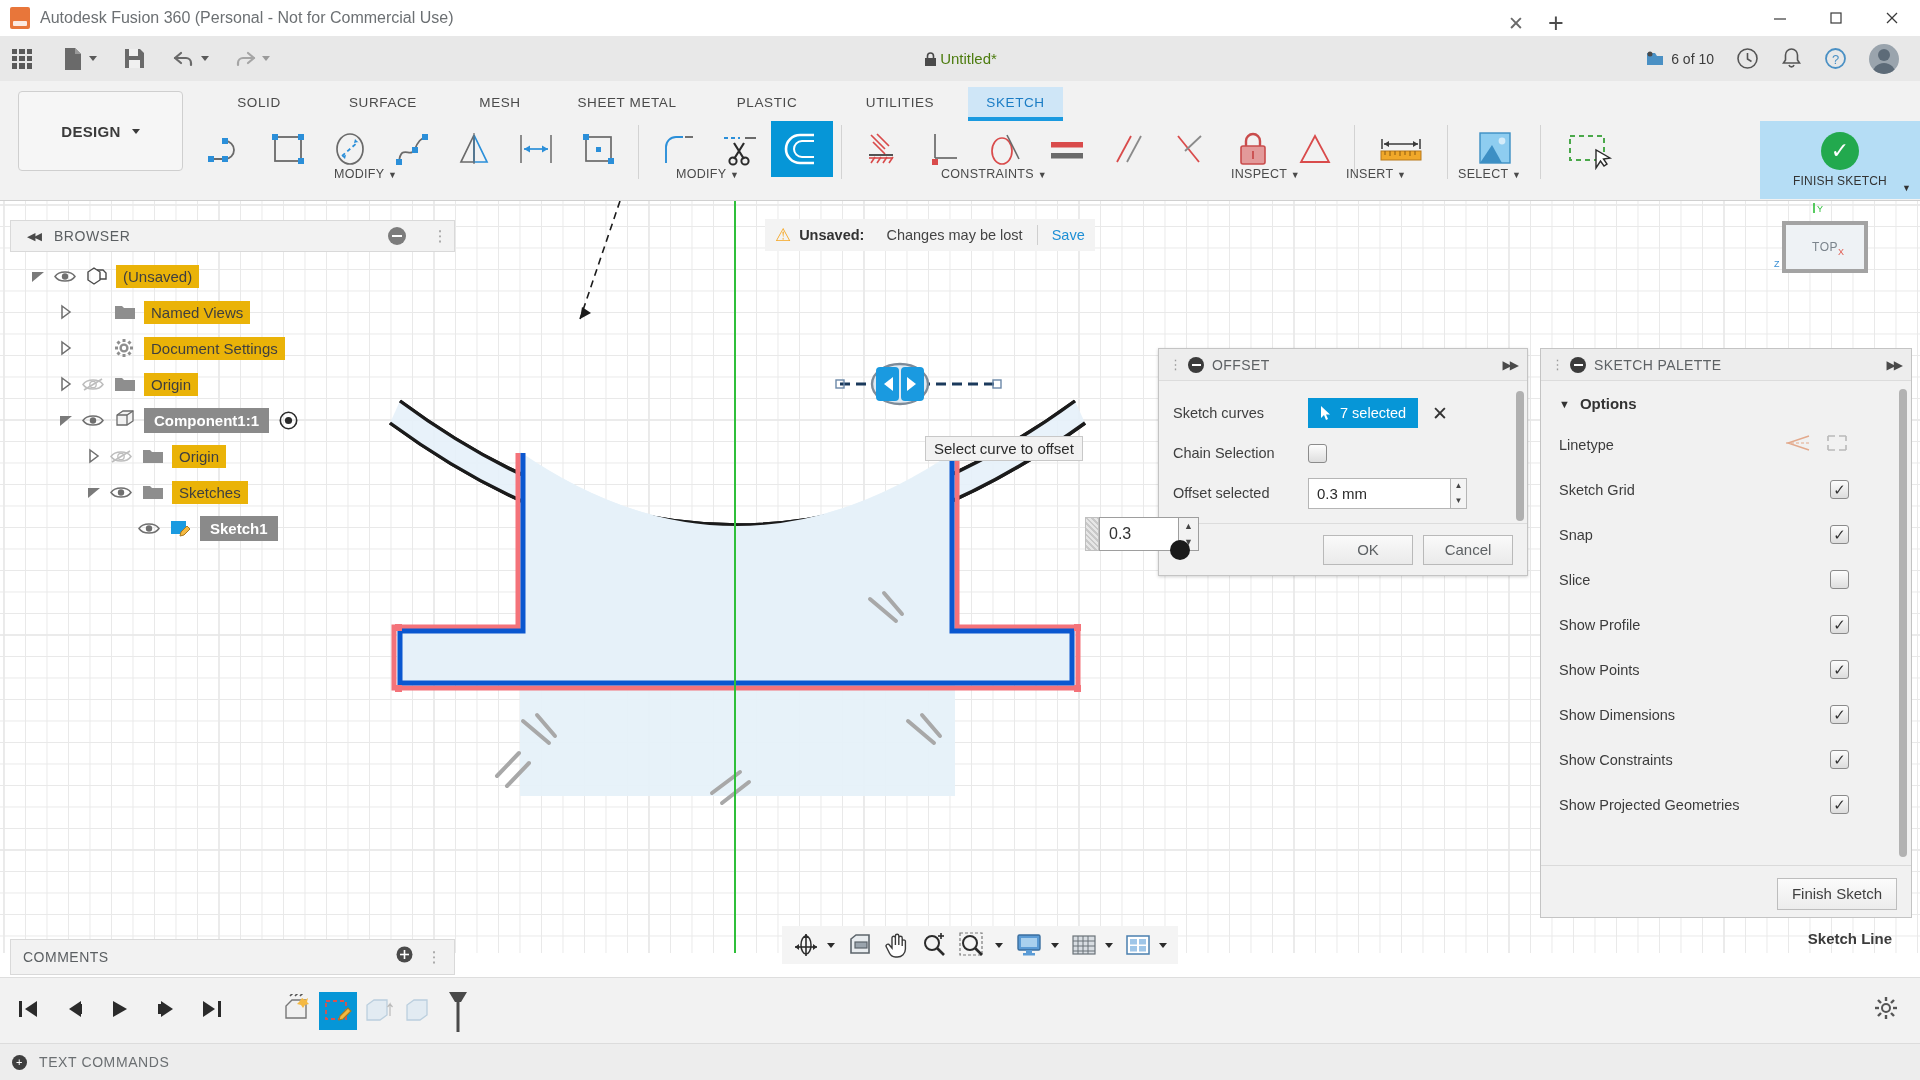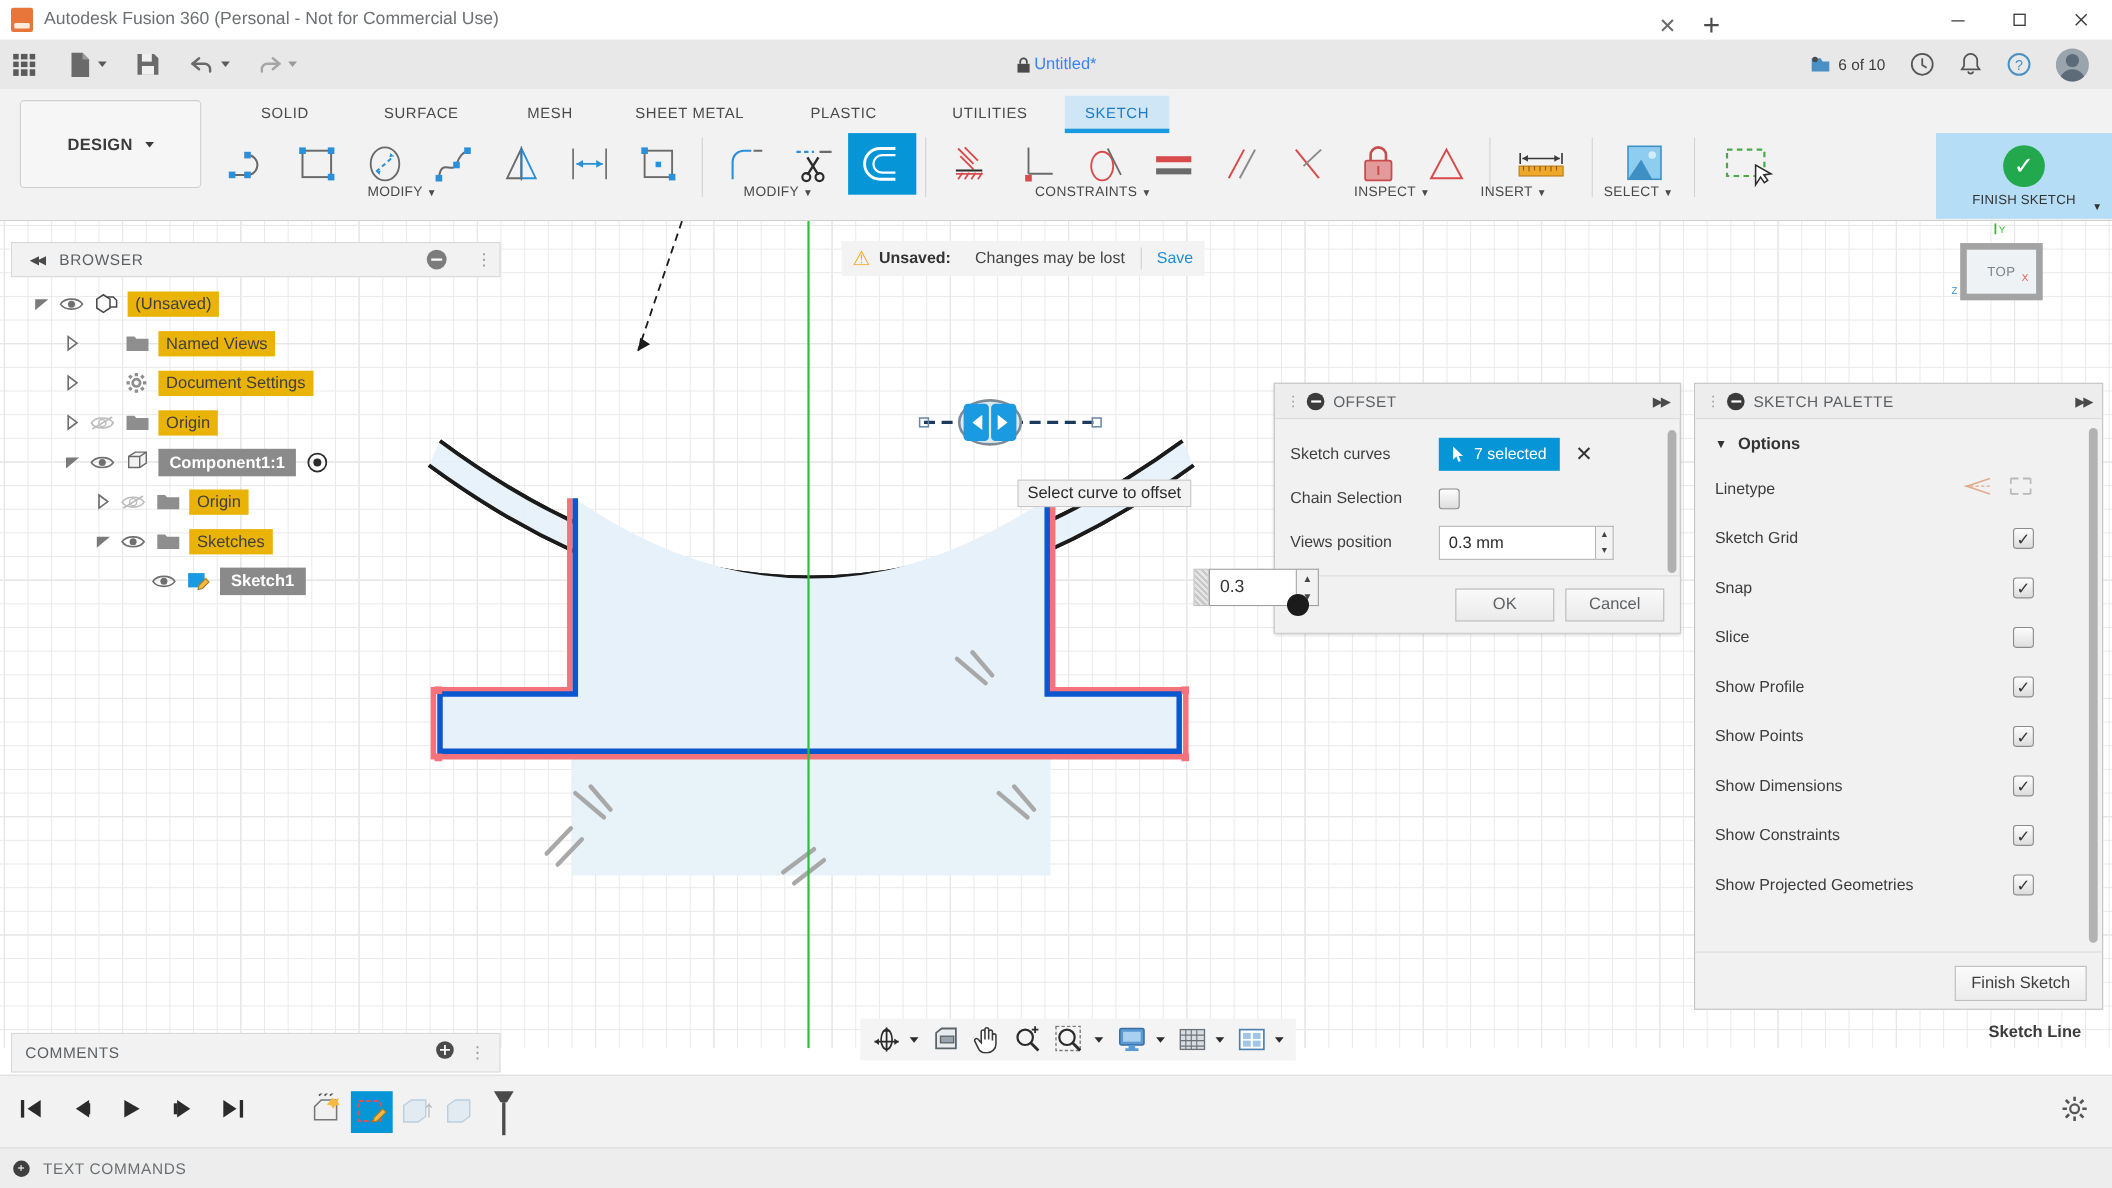--- a/index.html
+++ b/index.html
@@ -43,21 +43,21 @@
   .grid-icon { width: 20px; height: 20px; display:grid; grid-template-columns:repeat(3,1fr); grid-template-rows:repeat(3,1fr); gap:2px; }
   .grid-icon i { background:#5a5a5a; display:block; }
   .caret { width:0;height:0;border-left:4px solid transparent;border-right:4px solid transparent;border-top:5px solid #5a5a5a; margin-left:5px; }
   .caret.light { border-top-color:#9a9a9a; }
 
   .doctab-wrap {
     position:absolute; left:400px; top:36px; height:45px; width:1120px;
     display:flex; align-items:center; justify-content:center;
   }
   .doctab {
-    display:flex; align-items:center; gap:2px; font-size:15px; color:#3b82f6;
+    display:flex; align-items:center; gap:2px; font-size:15px; color:#4d7c0f;
   }
   .doctab-close { position:absolute; right:110px; top:12px; font-size:19px; color:#6a6a6a; }
   .doctab-plus { position:absolute; right:62px; top:8px; font-size:27px; color:#4c4c4c; font-weight:300; }
 
   .qab-right { position:absolute; right:4px; top:36px; height:45px; display:flex; align-items:center; padding-right:8px; gap:4px;}
   .qab-right .cell { height:45px; display:flex; align-items:center; padding:0 9px; gap:6px; font-size:14px; color:#3c3c3c;}
   .avatar { width:30px;height:30px;border-radius:50%;background:#9aa4ad; position:relative; overflow:hidden;}
   .avatar::before{content:"";position:absolute;left:9px;top:5px;width:12px;height:12px;border-radius:50%;background:#5d6b78;}
   .avatar::after{content:"";position:absolute;left:3px;top:19px;width:24px;height:16px;border-radius:12px 12px 0 0;background:#5d6b78;}
 
@@ -212,21 +212,21 @@
   .prow{ height:45px; display:flex; align-items:center; padding-left:18px; padding-right:62px; }
   .prow .plabel{ flex:1; font-size:14.5px; color:#3c3c3c; }
   .pal-scroll{position:absolute;right:4px;top:8px;width:8px;height:468px;background:#b2b2b2;border-radius:4px;}
   .pal-foot{ border-top:1px solid #dadada; height:56px; display:flex; align-items:center; justify-content:flex-end; padding-right:14px;}
   .finish-btn{ height:32px;padding:0 14px;border:1px solid #bdbdbd;background:linear-gradient(#fbfbfb,#ececec);
     display:flex;align-items:center;font-size:15px;color:#3f3f3f;}
   .sketchline-lbl{ position:absolute; right:28px; top:930px; font-size:15px; font-weight:bold; color:#3b3b3b;}
 
   
   .viewcube{ position:absolute; right:58px; top:20px; width:80px;height:70px;}
-  .vc-face{ width:75px;height:52px;border:6px solid #a3a3a3;background:#eef2f5;
+  .vc-face{ width:86px;height:52px;border:4px solid #a3a3a3;background:#eef2f5;
     display:flex;align-items:center;justify-content:center;font-size:12px;color:#7b848c;letter-spacing:.5px;}
 
   
   .navbar{
     position:absolute; left:782px; top:926px; height:38px; background:#f4f4f4;
     display:flex; align-items:center; padding:0 6px; gap:2px;
   }
   .navitem{ height:38px; display:flex; align-items:center; padding:0 5px; gap:3px;}
 
   
@@ -864,21 +864,21 @@
             </svg>
           <span>7 selected</span>
         </span>
         <span class="xbtn">✕</span>
       </div>
       <div class="drow">
         <span class="dlabel">Chain Selection</span>
         <span class="chk-off"></span>
       </div>
       <div class="drow">
-        <span class="dlabel">Views position</span>
+        <span class="dlabel">Offset selected</span>
         <span class="numfield">0.3 mm</span>
         <span class="spinner">
             <i>▲</i>
             <i>▼</i>
           </span>
       </div>
       <div class="dlg-scroll"></div>
     </div>
     <div class="dlg-foot">
       <span class="dbtn">OK</span>

